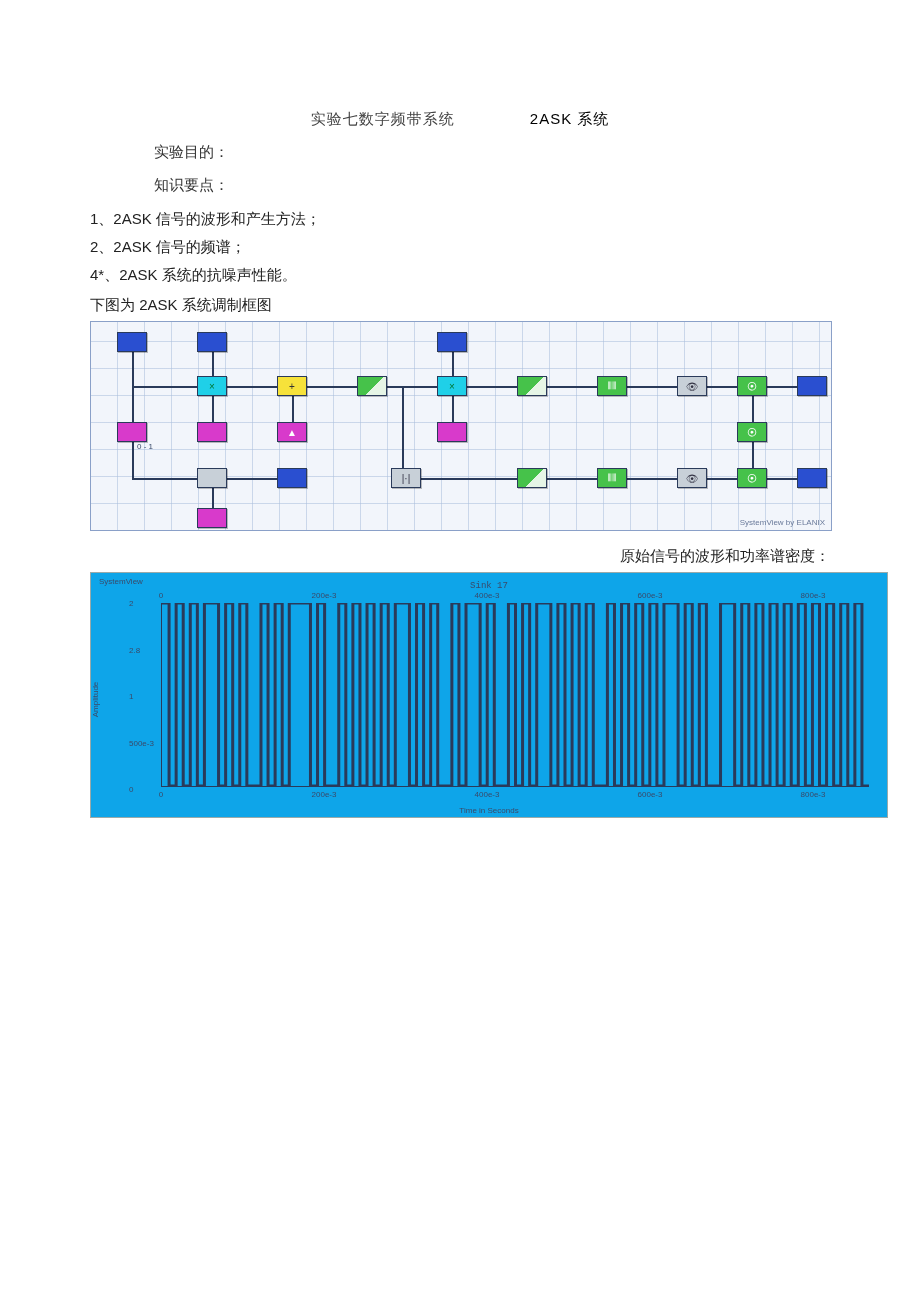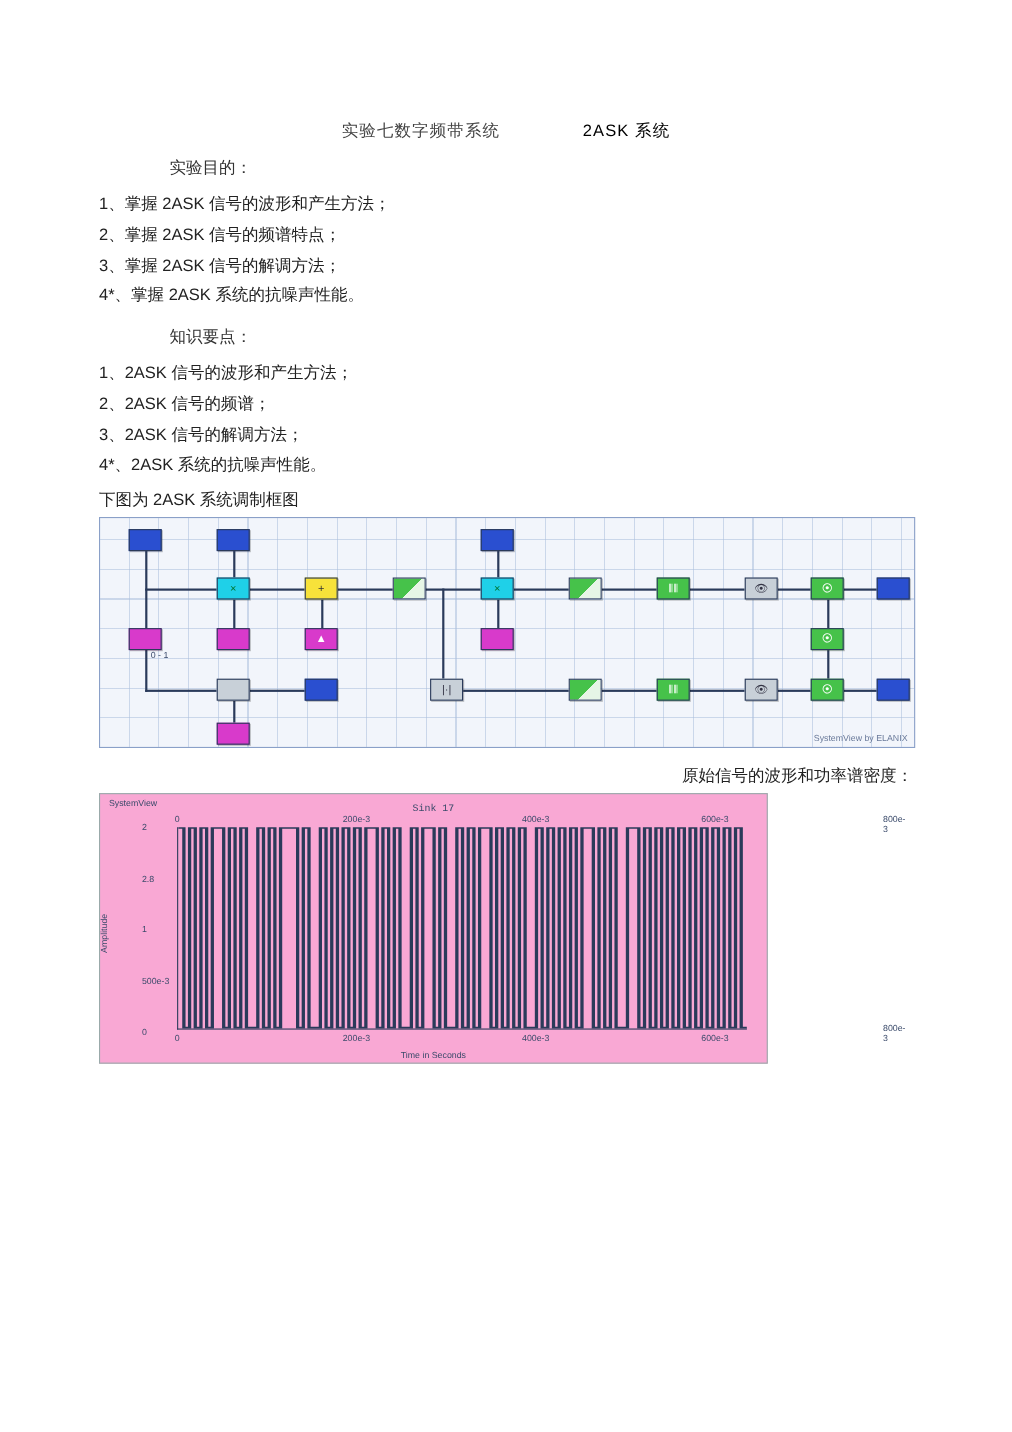--- a/index.html
+++ b/index.html
@@ -91,27 +91,27 @@
   .n-grn     { background: #46c24a; }
   .n-grnhalf { background: linear-gradient(135deg,#46c24a 55%, #e6f5e6 56%); }
   .n-mag     { background: #d83acb; }
   .n-lgrey   { background: #c8d0d8; color:#334; }
   .wire { position:absolute; background:#2a3a5a; }
   .hline { height:2px; }
   .vline { width:2px; }
 
   
   .wave-wrap {
-    width: 608px;
+    width: 798px;
     border: 1px solid #9aa;
     padding: 6px 6px 6px 6px;
     box-sizing: border-box;
     position: relative;
     height: 246px;
-    background: #f9a8d4;
+    background: #0ea5e9;
   }
   .wave-title {
     position: absolute;
     top: 4px; left: 8px;
     font-size: 8px;
     color: #3a4a6a;
     font-family: Arial, sans-serif;
   }
   .wave-subtitle {
     position: absolute;
@@ -176,32 +176,25 @@
 <body>
 
 <div class="page">
 
   <div class="title-line">
     <span class="title-left">实验七数字频带系统</span>
     <span class="title-right">2ASK 系统</span>
   </div>
 
   <div class="section-heading">实验目的：</div>
-  <ul class="list" id="objectives-list">
-      <li>1、掌握 2ASK 信号的波形和产生方法；</li>
-      <li>2、掌握 2ASK 信号的频谱特点；</li>
-      <li>3、掌握 2ASK 信号的解调方法；</li>
-      <li>4*、掌握 2ASK 系统的抗噪声性能。</li>
-    </ul>
 
   <div class="section-heading">知识要点：</div>
   <ul class="list" id="knowledge-list">
       <li>1、2ASK 信号的波形和产生方法；</li>
       <li>2、2ASK 信号的频谱；</li>
-      <li>3、2ASK 信号的解调方法；</li>
       <li>4*、2ASK 系统的抗噪声性能。</li>
     </ul>
 
   <div class="caption">下图为 2ASK 系统调制框图</div>
 
   <div class="block-diagram" id="block-diagram">
     <span class="watermark">SystemView by ELANIX</span>
   <div class="wire vline" style="left: 41px; top: 30px; height: 80px;"></div>
       <div class="wire vline" style="left: 121px; top: 30px; height: 24px;"></div>
       <div class="wire vline" style="left: 361px; top: 30px; height: 24px;"></div>

